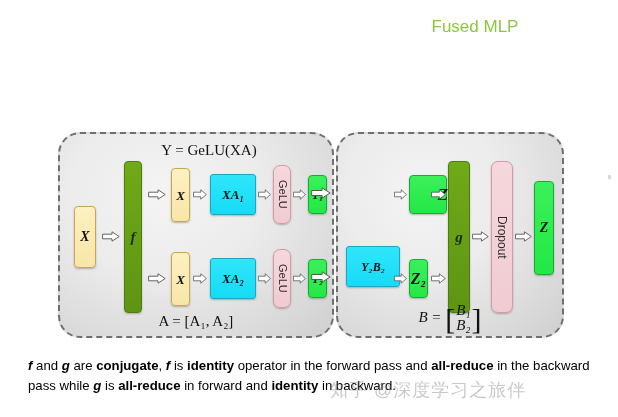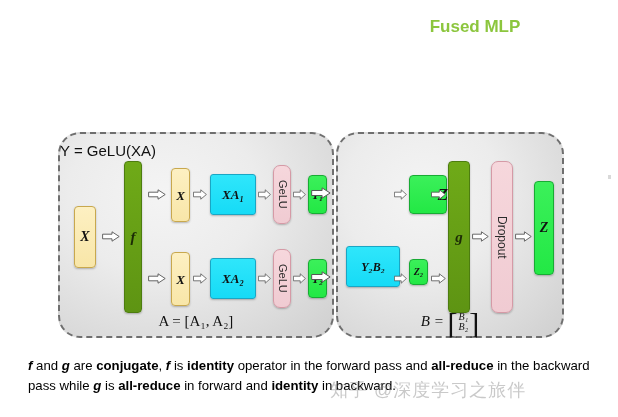--- a/index.html
+++ b/index.html
@@ -29,21 +29,21 @@
     font-size: 30px;
     font-weight: 400;
     letter-spacing: 0.5px;
     color: #1a1a1a;
     line-height: 1.05;
     white-space: nowrap;
   }
   #fused-subtitle {
     font-family: "Liberation Sans", sans-serif;
     font-size: 17px;
-    font-weight: 700;
+    font-weight: 400;
     color: #8CC63E;
     margin-top: 4px;
     line-height: 1.05;
     white-space: nowrap;
   }
 
   
   #diagram {
     position: absolute;
     left: 0px;
@@ -59,24 +59,24 @@
     background:
       radial-gradient(ellipse at 38% 30%, #f4f4f4 0%, #ececec 40%, #dadada 78%, #cfcfcf 100%);
     box-sizing: border-box;
   }
   #panel-left  { left: 58px;  top: 10px; width: 276px; height: 206px; }
   #panel-right { left: 336px; top: 10px; width: 228px; height: 206px; }
 
   .panel-title {
     position: absolute;
     top: 8px;
-    left: 0;
+    left: 13px;
     width: 100%;
-    text-align: left;
-    font-family: Liberation Sans, sans-serif;
+    text-align: center;
+    font-family: Liberation Serif, serif;
     font-size: 15px;
     color: #111;
     white-space: nowrap;
   }
   .panel-footer {
     position: absolute;
     bottom: 6px;
     left: 0;
     width: 100%;
     text-align: center;
@@ -138,21 +138,21 @@
     font-size: 30px;
     line-height: 0.78;
     font-family: "Liberation Serif", serif;
     color: #111;
   }
   .matrix-col {
     display: inline-flex;
     flex-direction: column;
     font-family: "Liberation Serif", serif;
     font-style: italic;
-    font-size: 10px;
+    font-size: 15px;
     line-height: 1.05;
     padding: 0 1px;
   }
 
   
   #caption {
     position: absolute;
     left: 28px;
     top: 356px;
     width: 566px;
@@ -310,21 +310,21 @@
     </div>
     <div class="arrow" style="left:56px; top:139px; width:13px;">
       <svg viewBox="0 0 18 11" preserveAspectRatio="none">
         <path d="M0.6,3.2 L10,3.2 L10,0.8 L17.2,5.5 L10,10.2 L10,7.8 L0.6,7.8 Z" fill="#ffffff" stroke="#555" stroke-width="0.9" stroke-linejoin="round"></path>
       </svg>
     </div>
 
     <div class="node tall c-green" style="left:71px; top:41px; width:38px; height:39px; font-size:17px;padding-left:36px;">
       <span>Z₁</span>
     </div>
-    <div class="node tall c-green" style="left:71px; top:125px; width:19px; height:26px; font-size:10px;align-items:center;">
+    <div class="node tall c-green" style="left:71px; top:125px; width:19px; height:39px; font-size:16px;align-items:center;">
       <span>Z₂</span>
     </div>
 
     <div class="arrow" style="left:93px; top:55px; width:15px;">
       <svg viewBox="0 0 18 11" preserveAspectRatio="none">
         <path d="M0.6,3.2 L10,3.2 L10,0.8 L17.2,5.5 L10,10.2 L10,7.8 L0.6,7.8 Z" fill="#ffffff" stroke="#555" stroke-width="0.9" stroke-linejoin="round"></path>
       </svg>
     </div>
     <div class="arrow" style="left:93px; top:139px; width:15px;">
       <svg viewBox="0 0 18 11" preserveAspectRatio="none">

